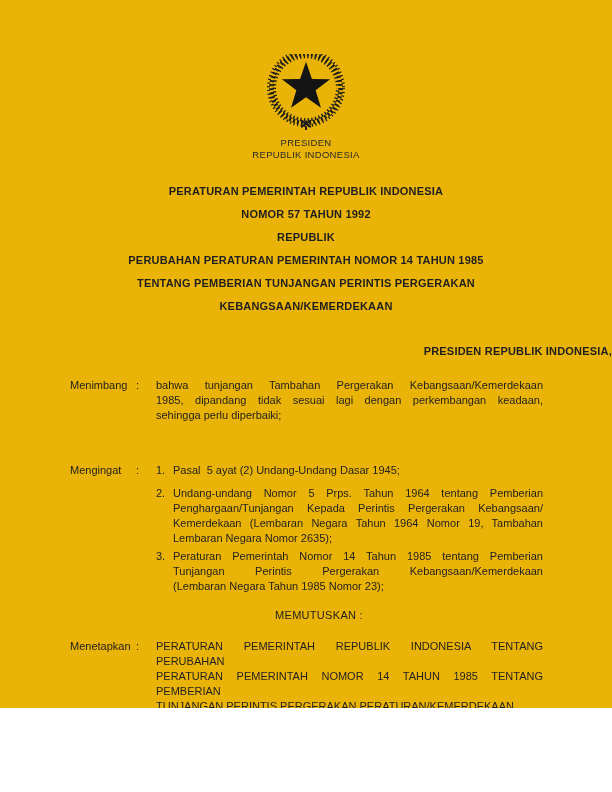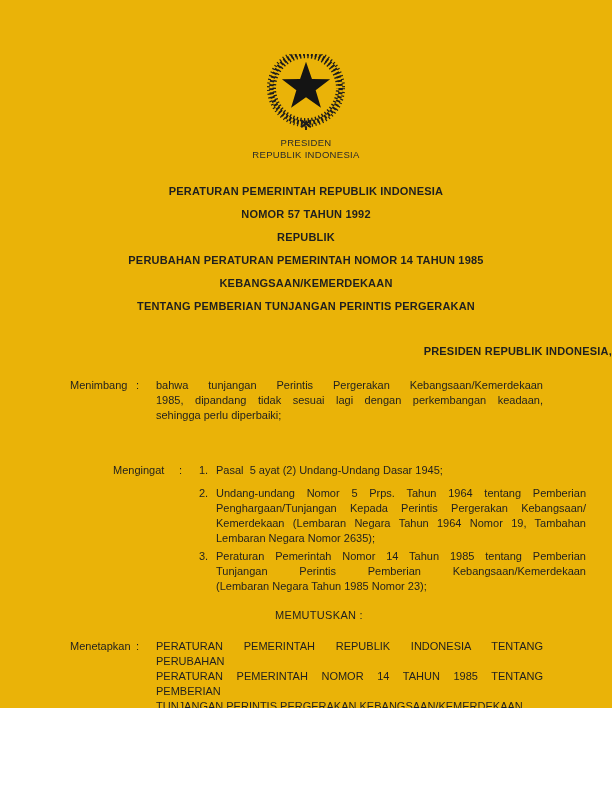--- a/index.html
+++ b/index.html
@@ -106,21 +106,21 @@
     position: absolute;
     left: 16px;
     top: 608px;
     width: 606px; 
     text-align: center;
     font-size: 11px;
     line-height: 15px;
     letter-spacing: 0.3px;
   }
   .clause.considering { top: 378px; }
-  .clause.recalling   { top: 463px; margin-left: 43px; }
+  .clause.recalling   { top: 463px; }
   .clause.enacting    { top: 639px; }
 </style>
 </head>
 <body>
 
 <div class="page">
 
   <svg class="emblem" viewBox="0 0 86 82" aria-hidden="true">
     <g fill="none" stroke="#1c1c1c">
       <circle cx="43" cy="35" r="38.5" stroke-width="3" stroke-dasharray="1.2 2.6"></circle>
@@ -138,31 +138,31 @@
   <div class="letterhead-text">
     <div>PRESIDEN</div>
     <div>REPUBLIK INDONESIA</div>
   </div>
 
   <div class="title-block">
     <div class="doc-line">PERATURAN PEMERINTAH REPUBLIK INDONESIA</div>
     <div class="doc-line">NOMOR 57 TAHUN 1992</div>
     <div class="doc-line">REPUBLIK</div>
     <div class="doc-line">PERUBAHAN PERATURAN PEMERINTAH NOMOR 14 TAHUN 1985</div>
+    <div class="doc-line">TENTANG PEMBERIAN TUNJANGAN PERINTIS PERGERAKAN</div>
     <div class="doc-line">KEBANGSAAN/KEMERDEKAAN</div>
-    <div class="doc-line">TENTANG PEMBERIAN TUNJANGAN PERINTIS PERGERAKAN</div>
   </div>
 
   <div class="salutation">PRESIDEN REPUBLIK INDONESIA,</div>
 
   <div class="clause considering">
     <span class="label">Menimbang</span>
     <span class="colon">:</span>
     <div class="body">
-      <div class="doc-line just">bahwa tunjangan Perintis Pergerakan Kebangsaan/Kemerdekaan</div>
+      <div class="doc-line just">bahwa tunjangan Tambahan Pergerakan Kebangsaan/Kemerdekaan</div>
       <div class="doc-line just">1985, dipandang tidak sesuai lagi dengan perkembangan keadaan,</div>
       <div class="doc-line">sehingga perlu diperbaiki;</div>
     </div>
   </div>
 
   <div class="clause recalling">
     <span class="label">Mengingat</span>
     <span class="colon">:</span>
     <div class="body">
 
@@ -180,33 +180,33 @@
           <div class="doc-line just">Penghargaan/Tunjangan Kepada Perintis Pergerakan Kebangsaan/</div>
           <div class="doc-line just">Kemerdekaan (Lembaran Negara Tahun 1964 Nomor 19, Tambahan</div>
           <div class="doc-line">Lembaran Negara Nomor 2635);</div>
         </div>
       </div>
 
       <div class="num-item">
         <div class="num">3.</div>
         <div class="item-body">
           <div class="doc-line just">Peraturan Pemerintah Nomor 14 Tahun 1985 tentang Pemberian</div>
-          <div class="doc-line just">Tunjangan Perintis Pemberian Kebangsaan/Kemerdekaan</div>
+          <div class="doc-line just">Tunjangan Perintis Pergerakan Kebangsaan/Kemerdekaan</div>
           <div class="doc-line">(Lembaran Negara Tahun 1985 Nomor 23);</div>
         </div>
       </div>
 
     </div>
   </div>
 
   <div class="decision-heading">MEMUTUSKAN :</div>
 
   <div class="clause enacting">
     <span class="label">Menetapkan</span>
     <span class="colon">:</span>
     <div class="body">
       <div class="doc-line just">PERATURAN PEMERINTAH REPUBLIK INDONESIA TENTANG PERUBAHAN</div>
       <div class="doc-line just">PERATURAN PEMERINTAH NOMOR 14 TAHUN 1985 TENTANG PEMBERIAN</div>
-      <div class="doc-line">TUNJANGAN PERINTIS PERGERAKAN KEBANGSAAN/KEMERDEKAAN.</div>
+      <div class="doc-line">TUNJANGAN PERINTIS PERGERAKAN PERATURAN/KEMERDEKAAN.</div>
     </div>
   </div>
 
 </div>
 
 </body></html>

